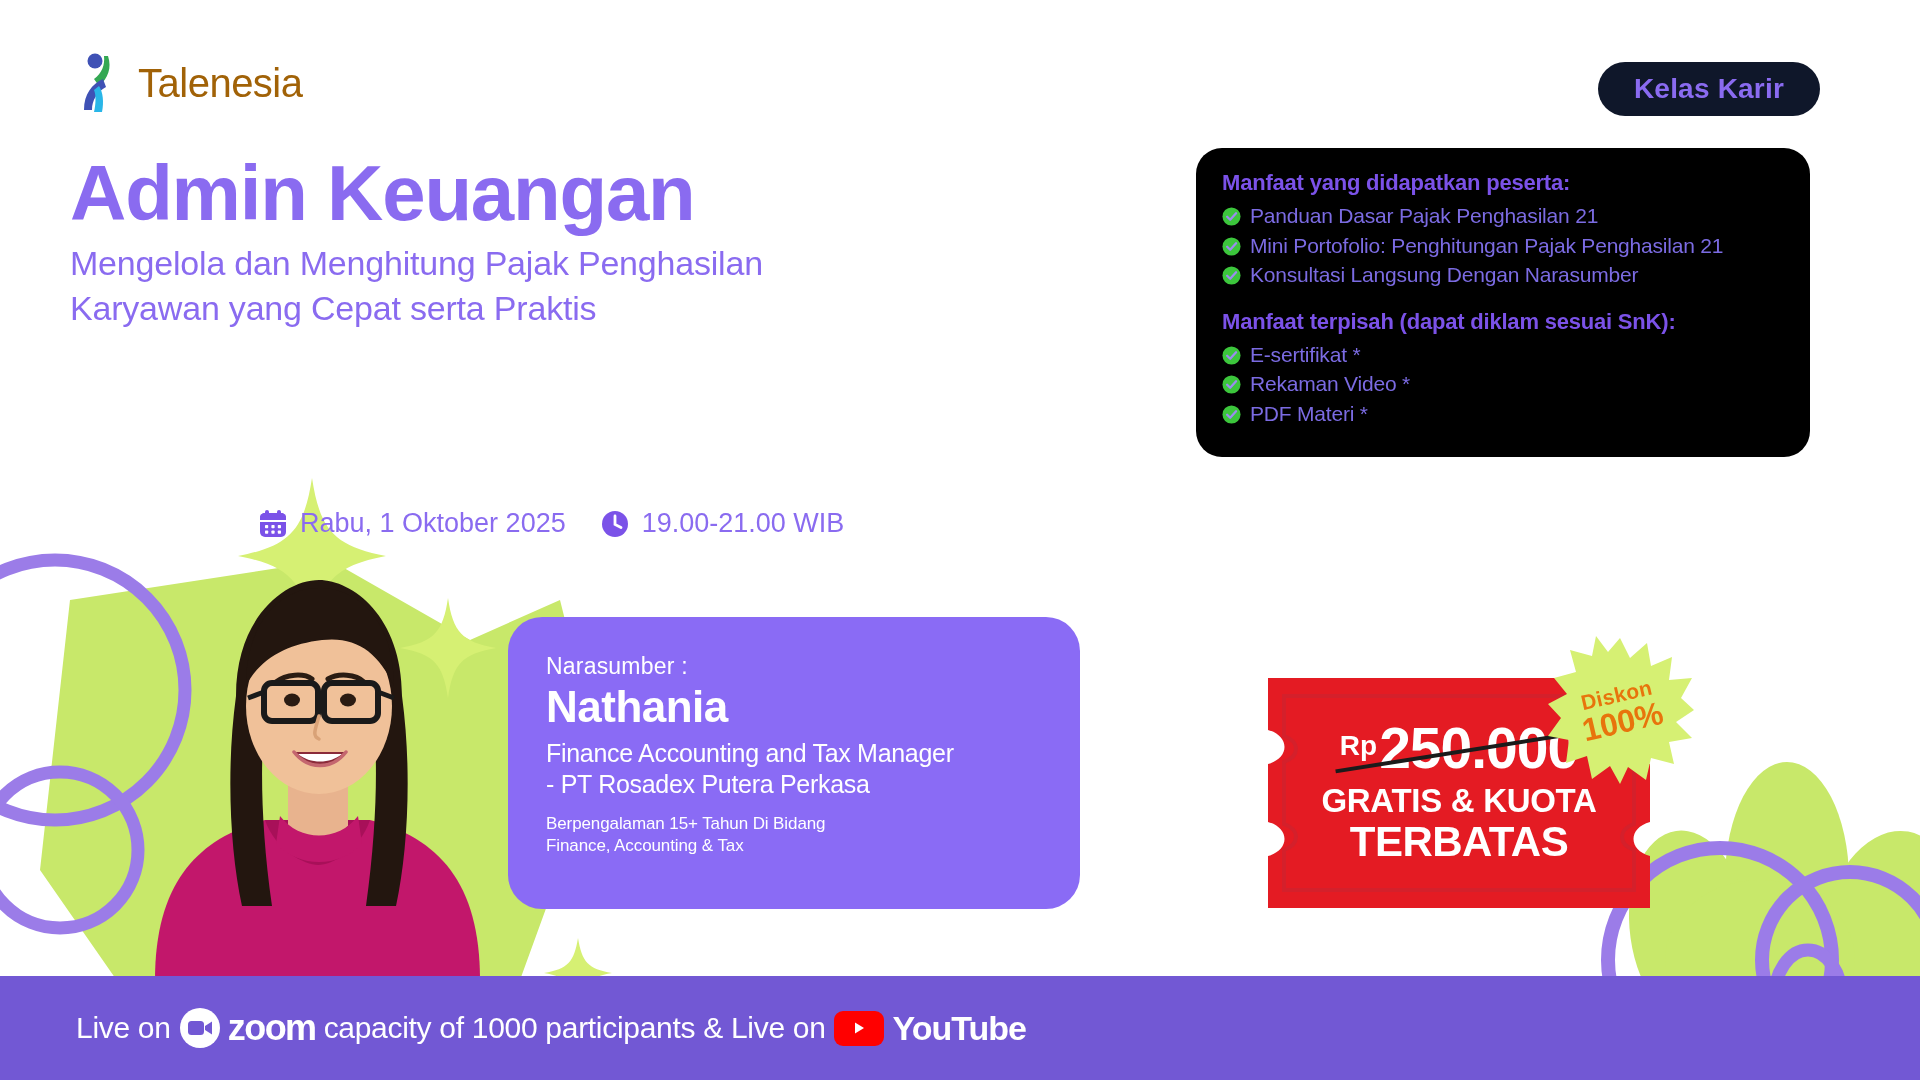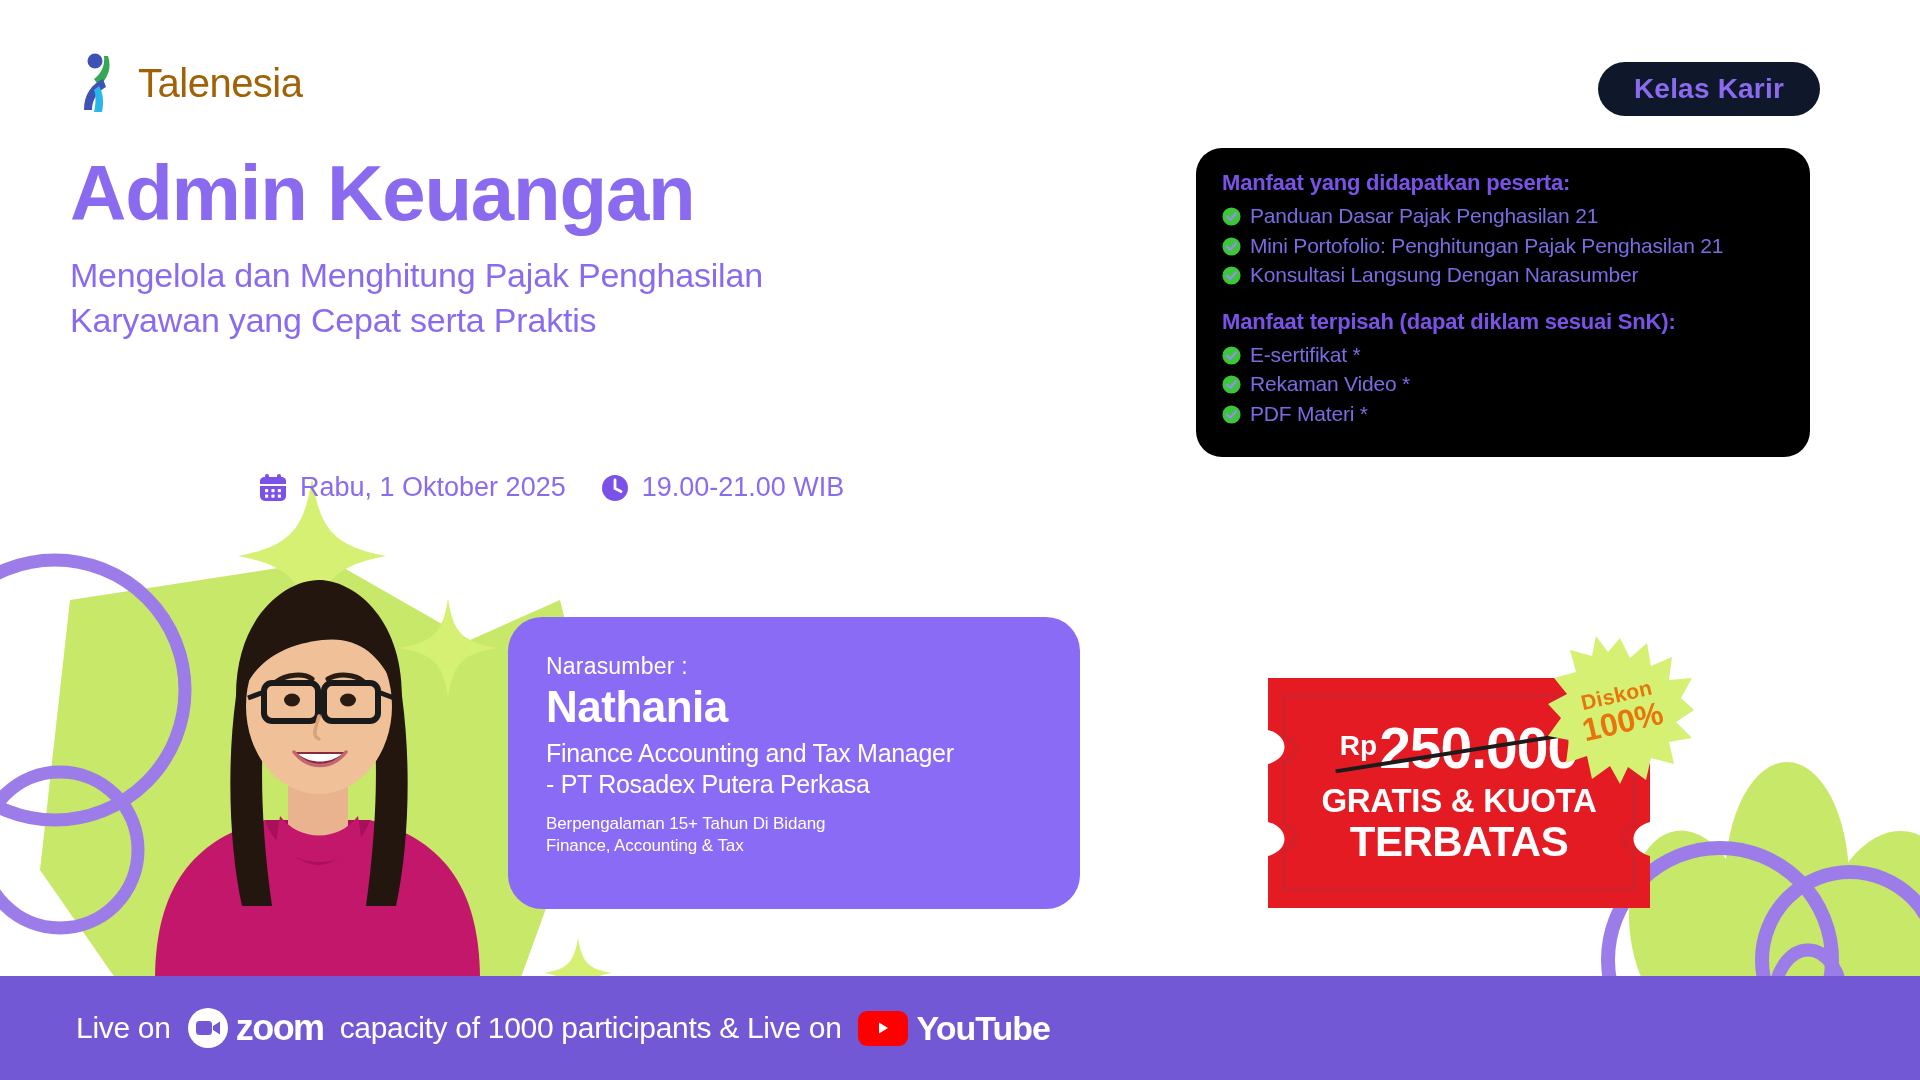--- a/index.html
+++ b/index.html
@@ -22,27 +22,27 @@
   .logo-text { font-size:40px; color:#a16207; letter-spacing:-0.5px; font-family:"Liberation Sans", sans-serif; }
 
   
   .headline { position:absolute; left:70px; top:155px; z-index:6; }
   .headline h1 {
     font-size:78px; line-height:0.98; font-weight:bold; color:#8A6BF0;
     letter-spacing:-1.2px;
   }
   .headline h1 .l2 { display:block; }
   .subtitle {
-    margin-top:22px; font-size:34px; line-height:1.3; color:#8A6BF0; font-weight:400;
+    margin-top:10px; font-size:34px; line-height:1.3; color:#8A6BF0; font-weight:400;
     letter-spacing:-0.2px;
   }
   .subtitle .s2 { display:block; }
 
   
-  .meta-row { position:absolute; left:258px; top:472px; display:flex; align-items:center; gap:34px; z-index:6; }
+  .meta-row { position:absolute; left:258px; top:508px; display:flex; align-items:center; gap:34px; z-index:6; }
   .meta-item { display:flex; align-items:center; gap:12px; }
   .meta-item .mtxt { font-size:27px; color:#8A6BF0; font-weight:500; white-space:nowrap; }
 
   
   .badge-karir {
     position:absolute; right:100px; top:62px; z-index:7;
     background:#0f172a; color:#8A6BF0; font-weight:bold; font-size:28px;
     padding:11px 36px; border-radius:999px; letter-spacing:0.2px;
   }
 
@@ -101,21 +101,21 @@
     align-items:center; justify-content:center; color:#E8740C; transform:rotate(-13deg);
   }
   .star-txt .d1 { font-size:21px; font-weight:bold; letter-spacing:0.4px; }
   .star-txt .d2 { font-size:32px; font-weight:bold; line-height:0.95; }
 
   
   .bottom-bar {
     position:absolute; left:0; bottom:0; width:1920px; height:104px;
     background:#7258D4; display:flex; align-items:center; z-index:9;
   }
-  .bb-inner { display:flex; align-items:center; gap:16px; padding-left:76px; color:#fff; }
+  .bb-inner { display:flex; align-items:center; gap:8px; padding-left:76px; color:#fff; }
   .bb-txt { font-size:30px; font-weight:500; letter-spacing:-0.3px; white-space:nowrap; }
   .zoom-logo { display:flex; align-items:center; gap:7px; }
   .zoom-word { font-size:36px; font-weight:bold; color:#fff; letter-spacing:-1.5px; }
   .yt-logo { display:flex; align-items:center; gap:9px; }
   .yt-box { width:50px; height:35px; background:#FF0000; border-radius:9px; display:flex; align-items:center; justify-content:center; }
   .yt-word { font-size:34px; font-weight:bold; color:#fff; letter-spacing:-1px; }
 </style>
 </head>
 <body>
 

